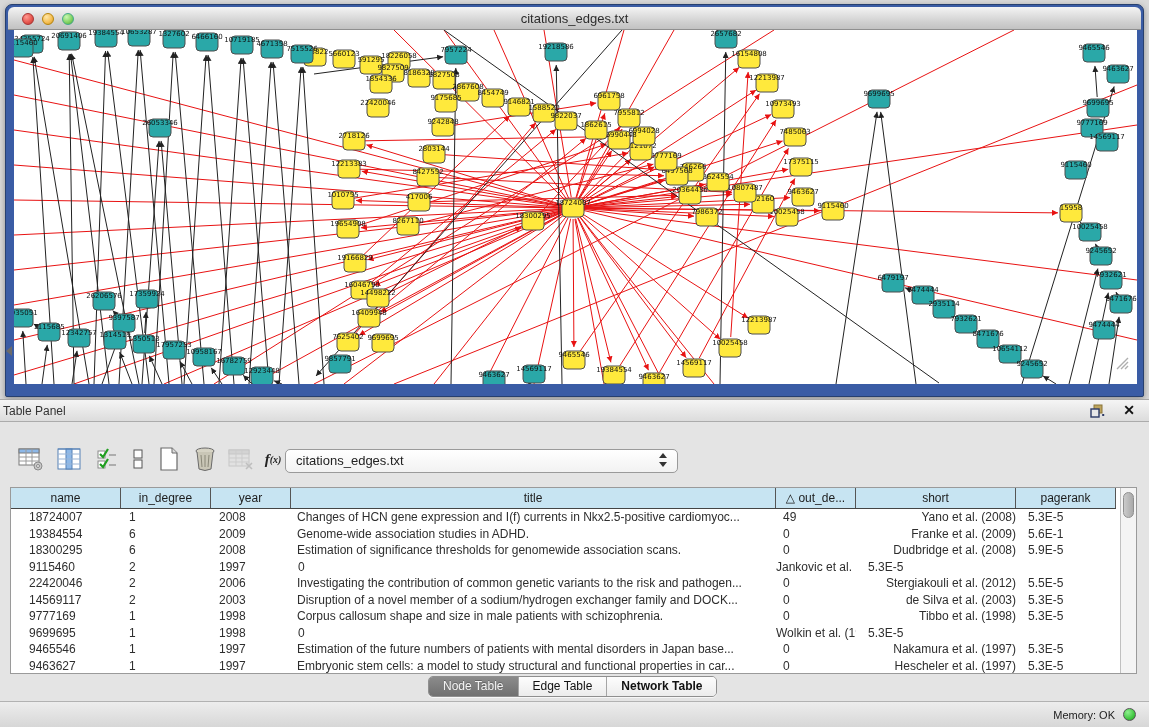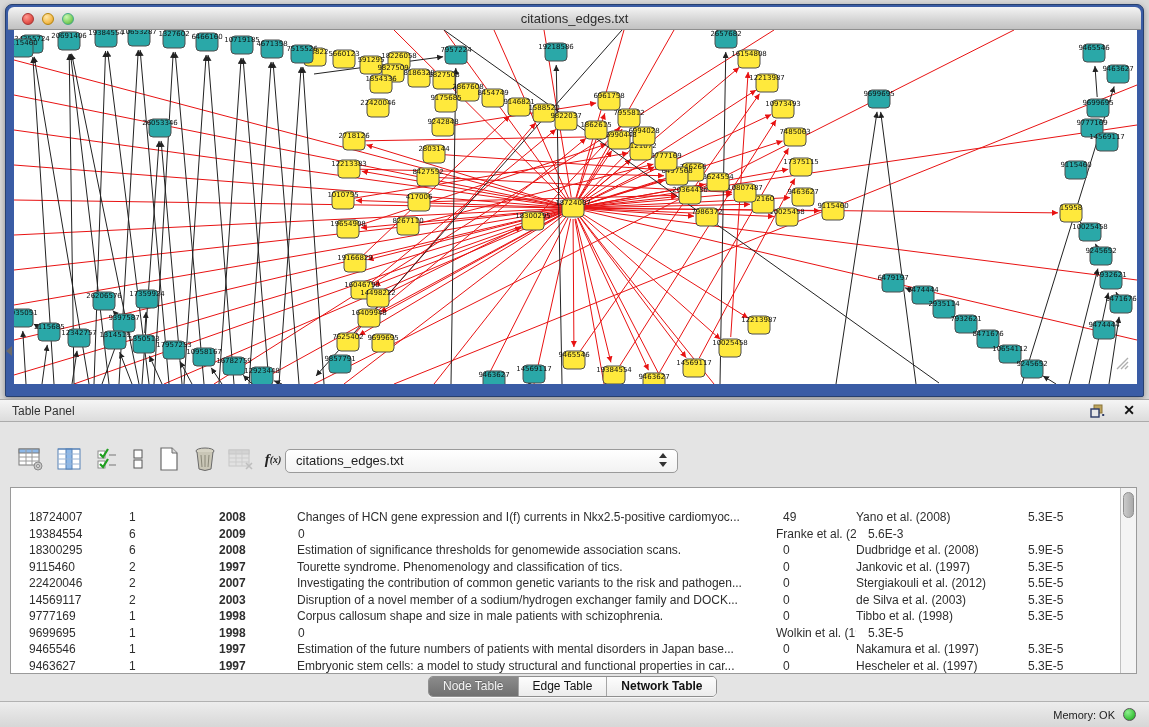--- a/index.html
+++ b/index.html
@@ -26,21 +26,21 @@
   .canvas-wrap svg { display:block; }
   .resize-grip { position:absolute; right:8px; bottom:14px; width:15px; height:15px; opacity:.8; }
   .left-collapse-arrow { position:absolute; left:0; top:341px; width:0; height:0;
     border-top:5px solid transparent; border-bottom:5px solid transparent; border-right:6px solid #6b6b6b; }
 
   
   .table-panel { position:absolute; left:0; top:399px; width:1149px; height:328px;
     background:#e4e4e4; border-top:1px solid #a8a8a8; }
   .panel-titlebar { position:absolute; left:0; top:0; width:100%; height:22px;
     background:linear-gradient(#f5f5f5,#dcdcdc); border-bottom:1px solid #ababab; }
-  .panel-title { position:absolute; left:12px; top:4px; font-size:12px; color:#333; }
+  .panel-title { position:absolute; left:3px; top:4px; font-size:12px; color:#333; }
   .panel-float { position:absolute; right:44px; top:3px; width:16px; height:16px; cursor:pointer; }
   .panel-close { position:absolute; right:14px; top:2px; font-size:14px; font-weight:bold; color:#111; cursor:pointer; }
 
   .toolbar { position:absolute; left:0; top:40px; width:100%; height:36px; }
   .tb-icon { position:absolute; top:4px; width:30px; height:30px; display:flex;
     align-items:center; justify-content:center; cursor:pointer; }
   .combo { position:absolute; left:285px; top:9px; width:393px; height:24px;
     background:linear-gradient(#ffffff,#f2f2f2); border:1px solid #9a9a9a; border-radius:5px;
     font-size:13px; color:#222; line-height:22px; padding-left:10px; cursor:pointer; }
   .combo-arrows { position:absolute; right:9px; top:3px; width:9px; height:16px; }
@@ -52,23 +52,23 @@
     background:#ffffff; border:1px solid #9a9a9a; }
   .tbl-header { position:absolute; left:0; top:0; width:1105px; height:21px;
     display:grid; grid-template-columns:110px 90px 80px 485px 80px 160px 100px;
     background:#c7e4f2; border-bottom:1px solid #444; }
   .th { font-size:12px; color:#1c1c1c; text-align:center; line-height:20px;
     border-right:1px solid #555; overflow:hidden; white-space:nowrap; }
   .tbl-body { position:absolute; left:0; top:21px; width:1105px; height:165px; }
   .tr { display:grid; grid-template-columns:110px 90px 80px 485px 80px 160px 100px;
     height:16.5px; font-size:12px; color:#2e2e2e; }
   .td { line-height:16px; white-space:nowrap; overflow:hidden; }
-  .td.c0 { padding-left:18px; } .td.c1 { padding-left:8px; } .td.c2 { padding-left:8px;font-weight:bold; }
+  .td.c0 { padding-left:18px; } .td.c1 { padding-left:8px; } .td.c2 { padding-left:8px; }
   .td.c3 { padding-left:6px; }  .td.c4 { padding-left:7px; }
-  .td.c5 { text-align:left; } .td.c6 { padding-left:12px; }
+  .td.c5 { text-align:right; } .td.c6 { padding-left:12px; }
   .vscroll { position:absolute; right:0; top:0; width:16px; height:185px;
     background:#f4f4f4; border-left:1px solid #c0c0c0; }
   .vthumb { position:absolute; left:2px; top:4px; width:11px; height:26px;
     background:linear-gradient(90deg,#cbcbcb,#a9a9a9); border:1px solid #8f8f8f; border-radius:6px; }
 
   .tabs { position:absolute; left:428px; top:276px; height:21px; display:flex;
     border:1px solid #8f8f8f; border-radius:5px; overflow:hidden;
     box-shadow:0 1px 0 rgba(255,255,255,.7); }
   .tab { font-size:12px; line-height:19px; padding:0 14px; background:linear-gradient(#fdfdfd,#ececec);
     color:#111; border-right:1px solid #a5a5a5; cursor:pointer; }
@@ -547,60 +547,69 @@
     <div class="combo">
       <span>citations_edges.txt</span>
       <span class="combo-arrows">
         <div class="arr-up"></div>
           <div class="arr-dn"></div>
       </span>
     </div>
   </div>
 
   <div class="tbl-wrap">
+    <div class="tbl-header" id="tbl-header">
+        <div class="th">name</div>
+        <div class="th">in_degree</div>
+        <div class="th">year</div>
+        <div class="th">title</div>
+        <div class="th">△ out_de...</div>
+        <div class="th">short</div>
+        <div class="th">pagerank</div>
+      </div>
     <div class="tbl-body" id="tbl-body">
         <div class="tr">
           <div class="td c0">18724007</div>
           <div class="td c1">1</div>
           <div class="td c2">2008</div>
           <div class="td c3">Changes of HCN gene expression and I(f) currents in Nkx2.5-positive cardiomyoc...</div>
           <div class="td c4">49</div>
           <div class="td c5">Yano et al. (2008)</div>
           <div class="td c6">5.3E-5</div>
         </div>
         <div class="tr">
           <div class="td c0">19384554</div>
           <div class="td c1">6</div>
           <div class="td c2">2009</div>
+          <div class="td c3">Genome-wide association studies in ADHD.</div>
           <div class="td c4">0</div>
           <div class="td c5">Franke et al. (2009)</div>
-          <div class="td c6">5.6E-3</div>
+          <div class="td c6">5.6E-1</div>
         </div>
         <div class="tr">
           <div class="td c0">18300295</div>
           <div class="td c1">6</div>
           <div class="td c2">2008</div>
           <div class="td c3">Estimation of significance thresholds for genomewide association scans.</div>
           <div class="td c4">0</div>
           <div class="td c5">Dudbridge et al. (2008)</div>
           <div class="td c6">5.9E-5</div>
         </div>
         <div class="tr">
           <div class="td c0">9115460</div>
           <div class="td c1">2</div>
           <div class="td c2">1997</div>
-          <div class="td c3">Tourette syndrome. Phenomenology and classification of tics.</div>
           <div class="td c4">0</div>
           <div class="td c5">Jankovic et al. (1997)</div>
           <div class="td c6">5.3E-5</div>
         </div>
         <div class="tr">
           <div class="td c0">22420046</div>
           <div class="td c1">2</div>
-          <div class="td c2">2007</div>
+          <div class="td c2">2006</div>
           <div class="td c3">Investigating the contribution of common genetic variants to the risk and pathogen...</div>
           <div class="td c4">0</div>
           <div class="td c5">Stergiakouli et al. (2012)</div>
           <div class="td c6">5.5E-5</div>
         </div>
         <div class="tr">
           <div class="td c0">14569117</div>
           <div class="td c1">2</div>
           <div class="td c2">2003</div>
           <div class="td c3">Disruption of a novel member of a sodium/hydrogen exchanger family and DOCK...</div>

